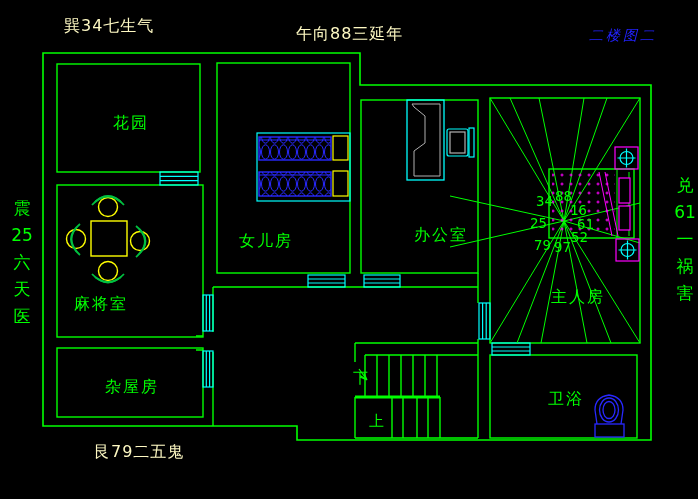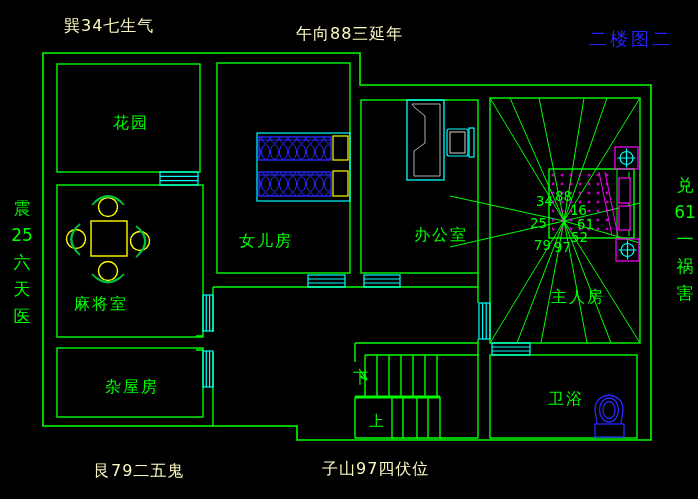--- a/index.html
+++ b/index.html
@@ -2,21 +2,21 @@
 <html><head>
 <meta charset="utf-8">
 <style>
   html,body{margin:0;padding:0;background:#000;}
   #canvas{
     position:relative;width:698px;height:499px;background:#000;overflow:hidden;
     font-family:"DejaVu Sans",sans-serif;
   }
   #plan-svg{position:absolute;left:0;top:0;}
   .lbl{position:absolute;color:#fef9c3;font-size:16px;letter-spacing:1px;white-space:nowrap;}
-  .title{position:absolute;color:#2222ff;font-size:18px;letter-spacing:3px;white-space:nowrap;}
+  .title{position:absolute;color:#2222ff;font-size:14px;letter-spacing:3px;white-space:nowrap;font-style:italic;}
   .vcol{position:absolute;display:flex;flex-direction:column;color:#00ff00;
         font-size:17px;text-align:center;width:26px;}
   .vcol div{height:27px;line-height:27px;}
   text{fill:#00ff00;font-family:"DejaVu Sans",sans-serif;}
   .roomlab{font-size:16px;letter-spacing:2px;}
   .num{font-size:14px;font-family:"DejaVu Sans Mono",monospace;}
   .stairlab{font-size:15px;}
 </style>
 </head>
 <body>
@@ -194,22 +194,21 @@
       <text class="roomlab" x="551" y="302">主人房</text>
       <text class="roomlab" x="548" y="404">卫浴</text>
     </g>
   </svg>
 
   <div class="lbl" style="left:64px;top:16px">巽34七生气</div>
   <div class="lbl" style="left:296px;top:24px">午向88三延年</div>
 
   <div class="title" style="left:589px;top:27px">二楼图二</div>
 
-  <div class="lbl" style="left:94px;top:461px">艮79二五鬼</div>
-  <div class="lbl" style="left:322px;top:459px">子山97四伏位</div>
+  <div class="lbl" style="left:94px;top:442px">艮79二五鬼</div>
 
   <div class="vcol" style="left:9px;top:195px">
     <div>震</div>
     <div>25</div>
     <div>六</div>
     <div>天</div>
     <div>医</div>
   </div>
 
   <div class="vcol" style="left:672px;top:172px">

